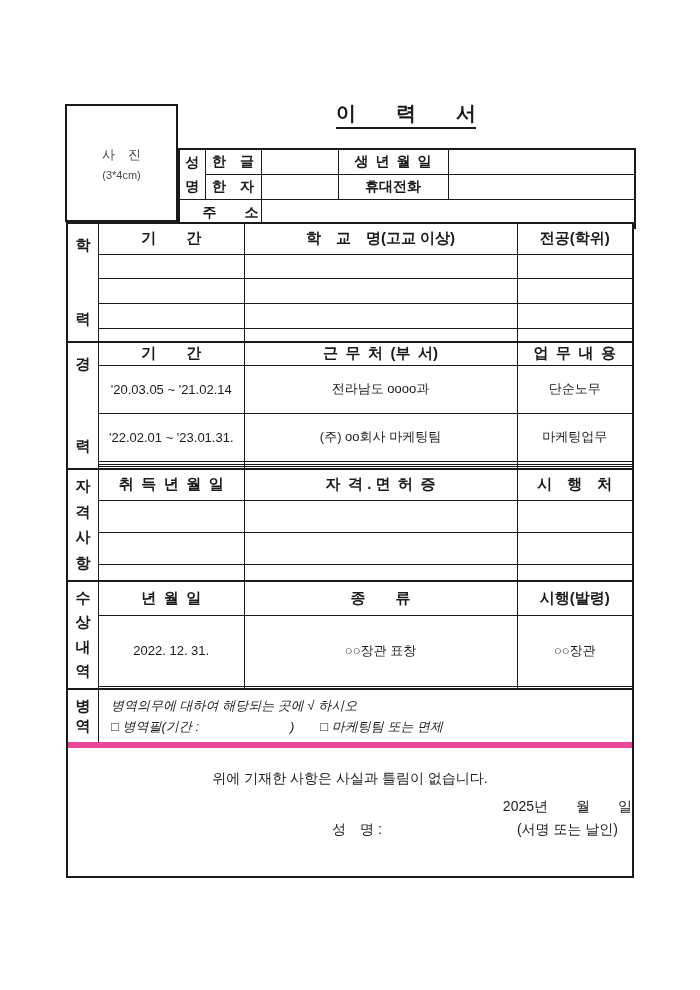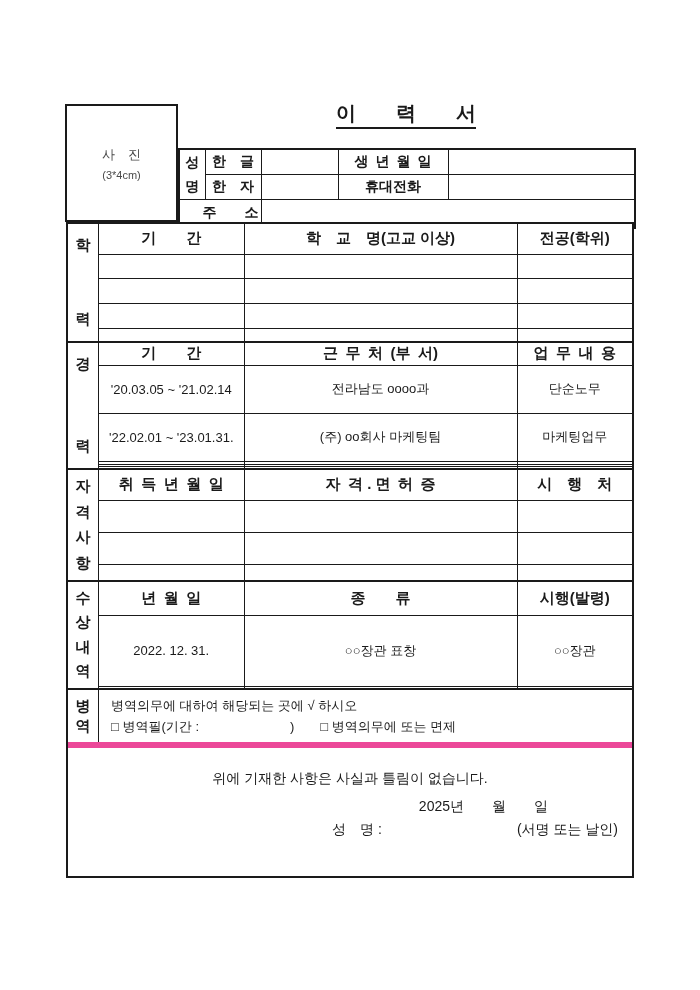--- a/index.html
+++ b/index.html
@@ -98,29 +98,30 @@
   .sec-career .hdr td { height: 22px; }
   .sec-qual   .hdr td { height: 30px; }
   .sec-awards .hdr td { height: 33px; }
 
   
   .mil-body {
     flex: 1; display: flex; flex-direction: column;
     justify-content: center;
     padding-left: 12px; font-size: 13px; line-height: 21px;
     white-space: nowrap;
+    font-style: italic;
   }
 
   
   .sec-decl {
     height: 134px; border-top: 6px solid #ec4899;
     display: block; padding-top: 22px; font-size: 14px;
   }
   .decl-statement { text-align: center; }
-  .decl-date { text-align: right; padding-right: 84px; margin-top: 10px; }
+  .decl-date { text-align: right; margin-top: 10px; }
   .decl-sign { display: flex; justify-content: flex-end; padding-right: 14px; margin-top: 5px; }
   .decl-sign .sign-note { margin-left: 135px; }
 </style>
 </head>
 <body>
 
 <div class="page">
 
   <div class="photo-box">
     <div class="photo-label">사　진</div>
@@ -329,21 +330,21 @@
       </div>
     </div>
 
     <div class="section sec-mil">
       <div class="side ctr">
         <span>병</span>
         <span>역</span>
       </div>
       <div class="mil-body">
         <div>병역의무에 대하여 해당되는 곳에 √ 하시오</div>
-        <div>□ 병역필(기간 :　　　　　　　)　　□ 병역의무에 또는 면제</div>
+        <div>□ 병역필(기간 :　　　　　　　)　　□ 마케팅팀 또는 면제</div>
       </div>
     </div>
 
     <div class="sec-decl">
       <div class="decl-statement">위에 기재한 사항은 사실과 틀림이 없습니다.</div>
       <div class="decl-date">2025년　　월　　일</div>
       <div class="decl-sign">
         <span>성　명 :</span>
         <span class="sign-note">(서명 또는 날인)</span>
       </div>

